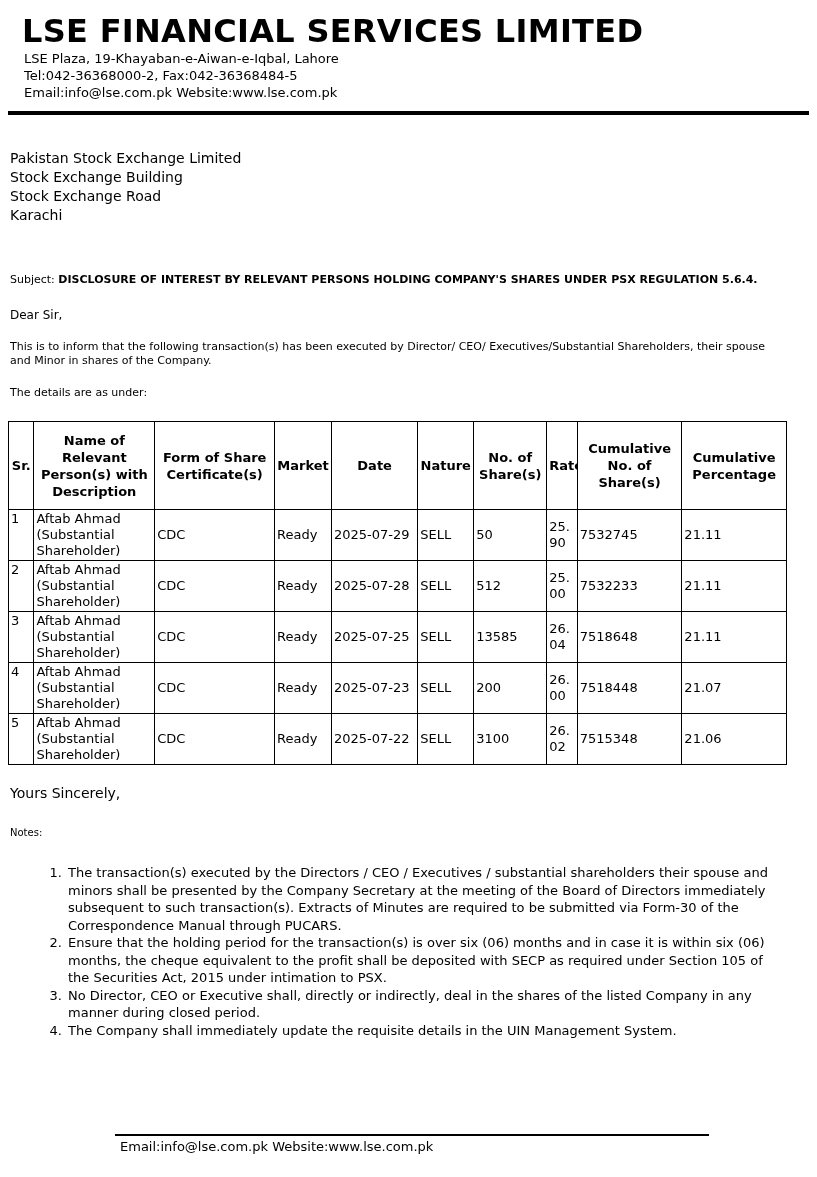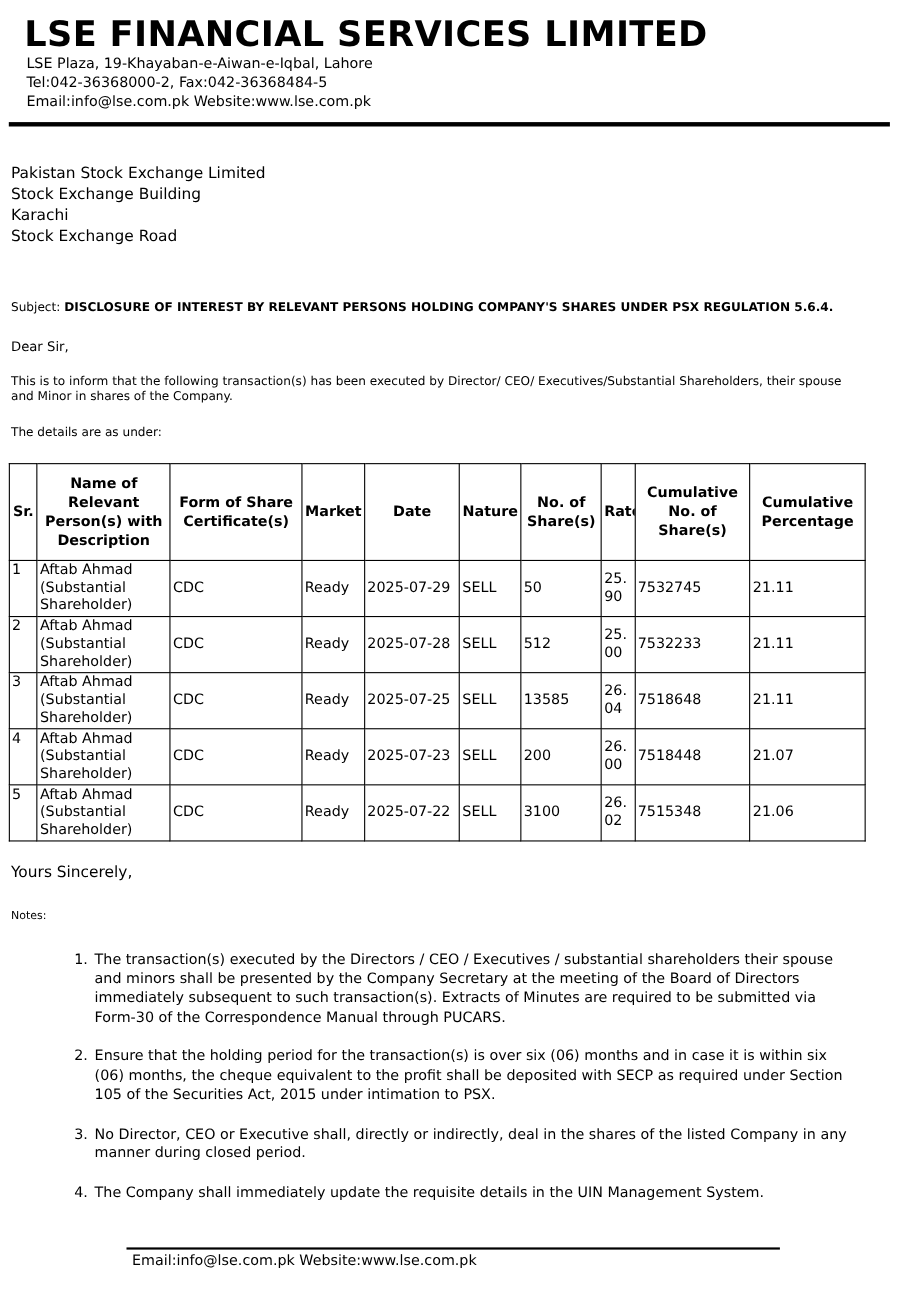--- a/index.html
+++ b/index.html
@@ -49,21 +49,21 @@
   table.tx th:nth-child(7)  { width: 72px; }
   table.tx th:nth-child(8)  { width: 30px; }
   table.tx th:nth-child(9)  { width: 103px; }
   table.tx th:nth-child(10) { width: 103px; }
   table.tx td:nth-child(1) { vertical-align: top; }
 
   
   .closing { margin-top: 20px; font-size: 14px; padding-left: 2px; }
   .notes-label { margin-top: 26px; font-size: 10px; padding-left: 2px; }
   ol.notes { margin: 26px 0 0 0; padding-left: 58px; font-size: 13px; line-height: 17.5px; width: 780px; }
-  ol.notes li { margin: 18px; padding-left: 2px; }
+  ol.notes li { margin: 0; padding-left: 2px; }
 
   
   .footer { position: absolute; left: 0; top: 1134px; width: 817px; }
   .footer-rule { height: 2px; background: #000; width: 594px; margin-left: 115px; }
   .footer-text { font-size: 13px; margin-left: 120px; margin-top: 3px; }
 </style>
 </head>
 <body>
 
 <div class="page">
@@ -73,22 +73,22 @@
     <div class="head-line">LSE Plaza, 19-Khayaban-e-Aiwan-e-Iqbal, Lahore</div>
     <div class="head-line">Tel:042-36368000-2,  Fax:042-36368484-5</div>
     <div class="head-line">Email:info@lse.com.pk Website:www.lse.com.pk</div>
     <div class="head-rule"></div>
   </div>
 
   <div class="addressee">
     <div class="addressee-lines">
         <div>Pakistan Stock Exchange Limited</div>
         <div>Stock Exchange Building</div>
+        <div>Stock Exchange Road</div>
         <div>Karachi</div>
-        <div>Stock Exchange Road</div>
       </div>
   </div>
 
   <div class="subject-row">
     <span class="subject-label">Subject:</span>
     <span class="subject-text">DISCLOSURE OF INTEREST BY RELEVANT PERSONS HOLDING COMPANY'S SHARES UNDER PSX REGULATION 5.6.4.</span>
   </div>
 
   <div class="salutation">Dear Sir,</div>
   <div class="intro">This is to inform that the following transaction(s) has been executed by Director/ CEO/ Executives/Substantial Shareholders, their spouse and Minor in shares of the Company.</div>

